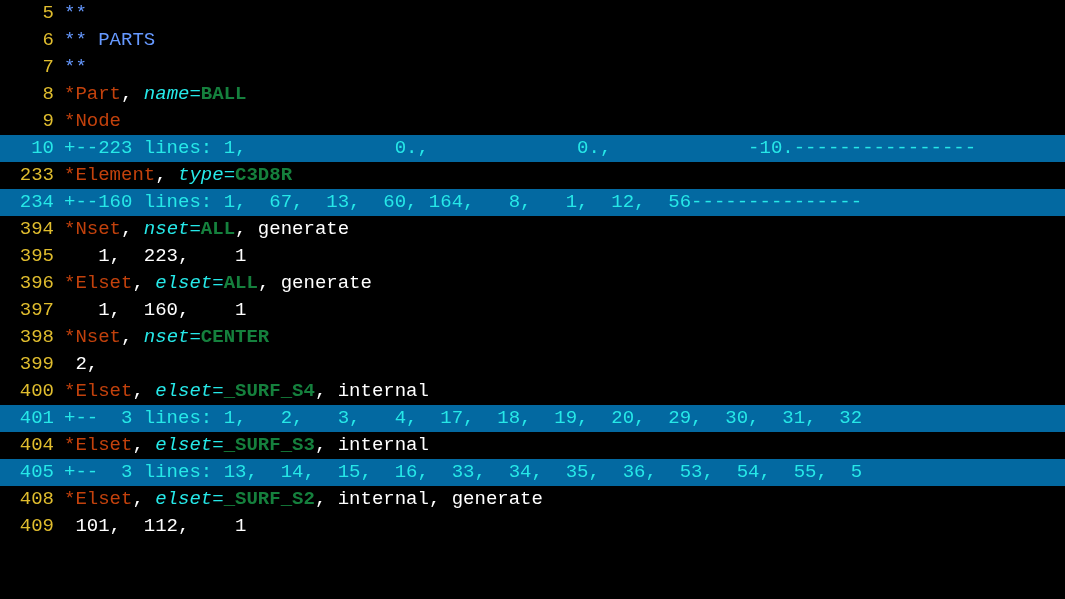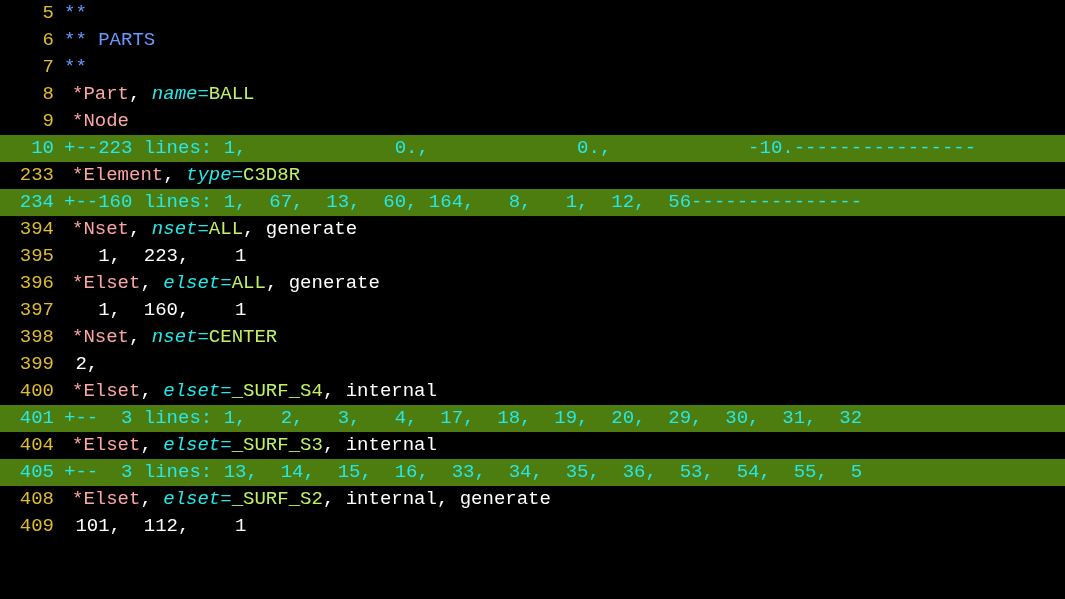--- a/index.html
+++ b/index.html
@@ -24,28 +24,28 @@
     width: 64px;
     text-align: right;
     padding-right: 10px;
     box-sizing: border-box;
     flex-shrink: 0;
   }
   .content {
     flex: 1;
   }
   .fold {
-    background: #4d7c0f;
+    background: #0369a1;
   }
   .gut-normal { color: #e0bd2e; }
   .gut-fold   { color: #26e8e8; }
   .c-comment  { color: #6699ff; }
-  .c-kw       { color: #fca5a5; margin-left: 8px; }
+  .c-kw       { color: #c2410c; }
   .c-param    { color: #26e8e8; font-style: italic; }
   .c-eq       { color: #26e8e8; }
-  .c-val      { color: #bef264; }
+  .c-val      { color: #15803d; font-weight: bold; }
   .c-plain    { color: #ffffff; }
   .c-fold     { color: #26e8e8; text-align: right; }
 </style>
 </head>
 <body>
 
 <div class="editor" id="editor"><div class="line"><div class="gutter gut-normal">5</div><div class="content"><span class="c-comment">**</span></div></div><div class="line"><div class="gutter gut-normal">6</div><div class="content"><span class="c-comment">** PARTS</span></div></div><div class="line"><div class="gutter gut-normal">7</div><div class="content"><span class="c-comment">**</span></div></div><div class="line"><div class="gutter gut-normal">8</div><div class="content"><span class="c-kw">*Part</span><span class="c-plain">, </span><span class="c-param">name</span><span class="c-eq">=</span><span class="c-val">BALL</span></div></div><div class="line"><div class="gutter gut-normal">9</div><div class="content"><span class="c-kw">*Node</span></div></div><div class="line fold"><div class="gutter gut-fold">10</div><div class="content"><span class="c-fold">+--223 lines: 1,             0.,             0.,            -10.----------------</span></div></div><div class="line"><div class="gutter gut-normal">233</div><div class="content"><span class="c-kw">*Element</span><span class="c-plain">, </span><span class="c-param">type</span><span class="c-eq">=</span><span class="c-val">C3D8R</span></div></div><div class="line fold"><div class="gutter gut-fold">234</div><div class="content"><span class="c-fold">+--160 lines: 1,  67,  13,  60, 164,   8,   1,  12,  56---------------</span></div></div><div class="line"><div class="gutter gut-normal">394</div><div class="content"><span class="c-kw">*Nset</span><span class="c-plain">, </span><span class="c-param">nset</span><span class="c-eq">=</span><span class="c-val">ALL</span><span class="c-plain">, generate</span></div></div><div class="line"><div class="gutter gut-normal">395</div><div class="content"><span class="c-plain">   1,  223,    1</span></div></div><div class="line"><div class="gutter gut-normal">396</div><div class="content"><span class="c-kw">*Elset</span><span class="c-plain">, </span><span class="c-param">elset</span><span class="c-eq">=</span><span class="c-val">ALL</span><span class="c-plain">, generate</span></div></div><div class="line"><div class="gutter gut-normal">397</div><div class="content"><span class="c-plain">   1,  160,    1</span></div></div><div class="line"><div class="gutter gut-normal">398</div><div class="content"><span class="c-kw">*Nset</span><span class="c-plain">, </span><span class="c-param">nset</span><span class="c-eq">=</span><span class="c-val">CENTER</span></div></div><div class="line"><div class="gutter gut-normal">399</div><div class="content"><span class="c-plain"> 2,</span></div></div><div class="line"><div class="gutter gut-normal">400</div><div class="content"><span class="c-kw">*Elset</span><span class="c-plain">, </span><span class="c-param">elset</span><span class="c-eq">=</span><span class="c-val">_SURF_S4</span><span class="c-plain">, internal</span></div></div><div class="line fold"><div class="gutter gut-fold">401</div><div class="content"><span class="c-fold">+--  3 lines: 1,   2,   3,   4,  17,  18,  19,  20,  29,  30,  31,  32</span></div></div><div class="line"><div class="gutter gut-normal">404</div><div class="content"><span class="c-kw">*Elset</span><span class="c-plain">, </span><span class="c-param">elset</span><span class="c-eq">=</span><span class="c-val">_SURF_S3</span><span class="c-plain">, internal</span></div></div><div class="line fold"><div class="gutter gut-fold">405</div><div class="content"><span class="c-fold">+--  3 lines: 13,  14,  15,  16,  33,  34,  35,  36,  53,  54,  55,  5</span></div></div><div class="line"><div class="gutter gut-normal">408</div><div class="content"><span class="c-kw">*Elset</span><span class="c-plain">, </span><span class="c-param">elset</span><span class="c-eq">=</span><span class="c-val">_SURF_S2</span><span class="c-plain">, internal, generate</span></div></div><div class="line"><div class="gutter gut-normal">409</div><div class="content"><span class="c-plain"> 101,  112,    1</span></div></div></div>
 
 </body></html>

